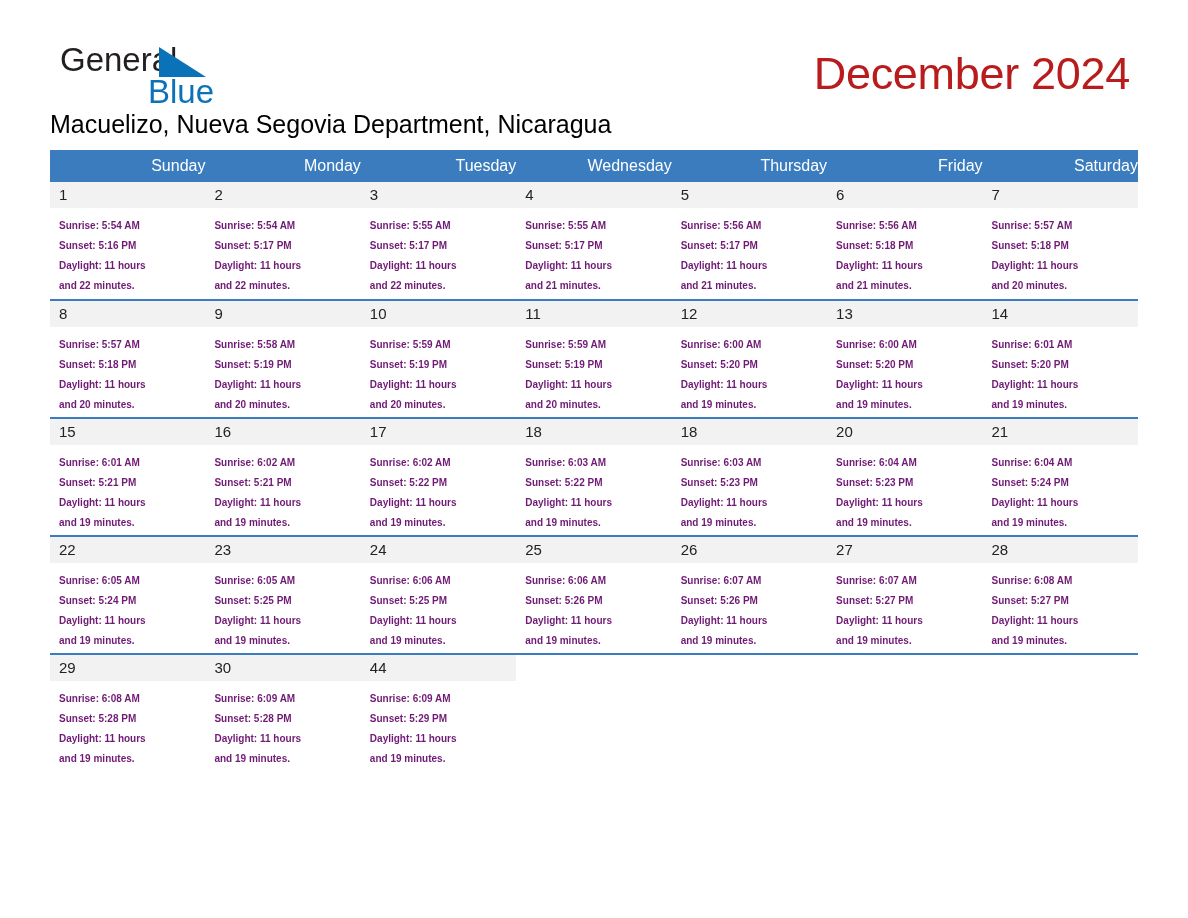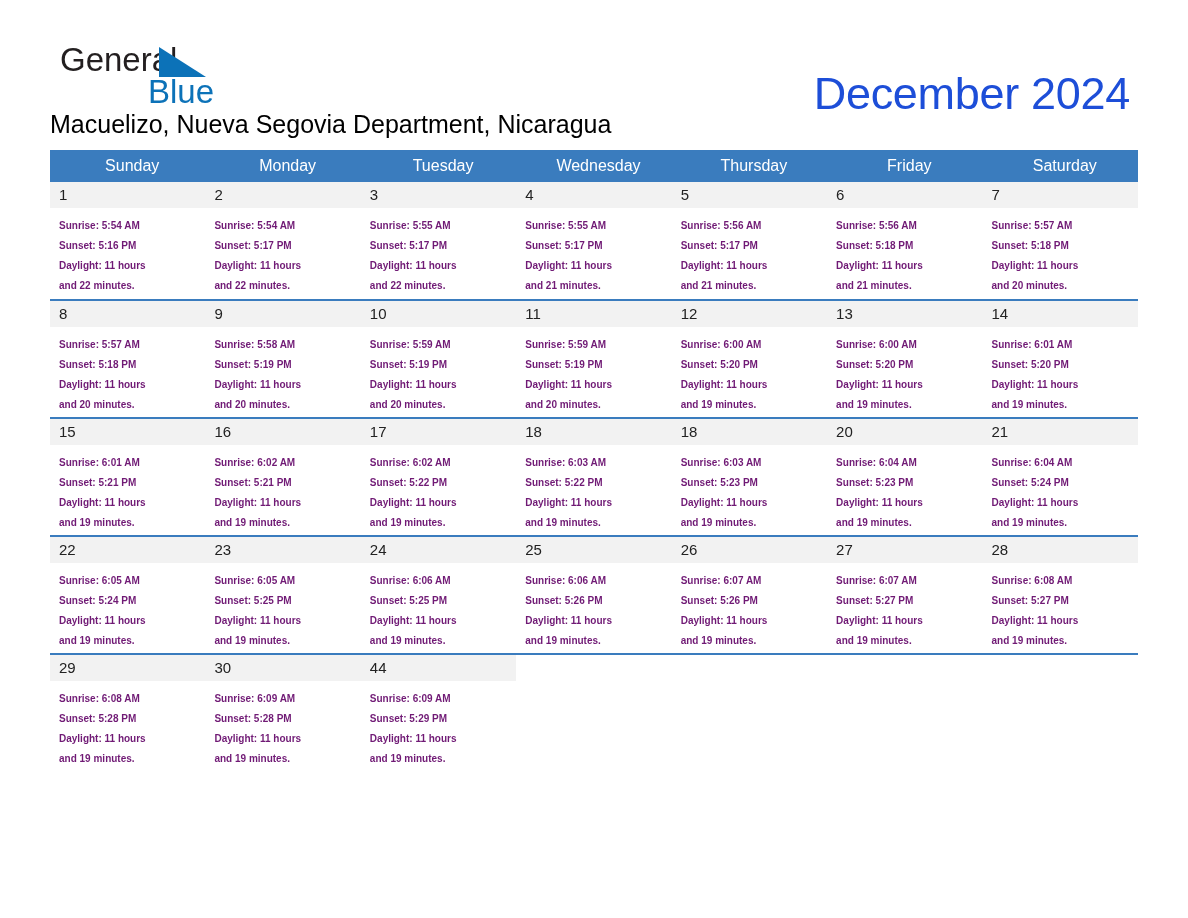--- a/index.html
+++ b/index.html
@@ -63,24 +63,23 @@
     color: #0c72b8;
     font-family: "Liberation Sans", sans-serif;
     margin-top: 29px;
   }
 
   .month-title {
     position: absolute;
     right: 8px;
     top: 48px;
     font-size: 45px;
-    color: #1d4ed8;
+    color: #b91c1c;
     letter-spacing: -0.3px;
     white-space: nowrap;
-    margin-top: 20px;
   }
   .location {
     font-size: 25px;
     color: #000000;
     padding-right: 8px;
     margin-top: 2px;
     white-space: nowrap;
   }
 
   
@@ -90,21 +89,21 @@
     border-collapse: collapse;
     table-layout: fixed;
   }
   .calendar col { width: 14.2857%; }
 
   .calendar thead th {
     background: #3a7cbe;
     color: #ffffff;
     font-size: 16px;
     font-weight: normal;
-    text-align: center;
+    text-align: right;
     padding: 7px 0 7px 9px;
     height: 18px;
     vertical-align: middle;
   }
 
   .calendar tbody td {
     vertical-align: top;
     padding: 0;
     border-top: 2px solid #3a7cbe;
     height: 118px;

